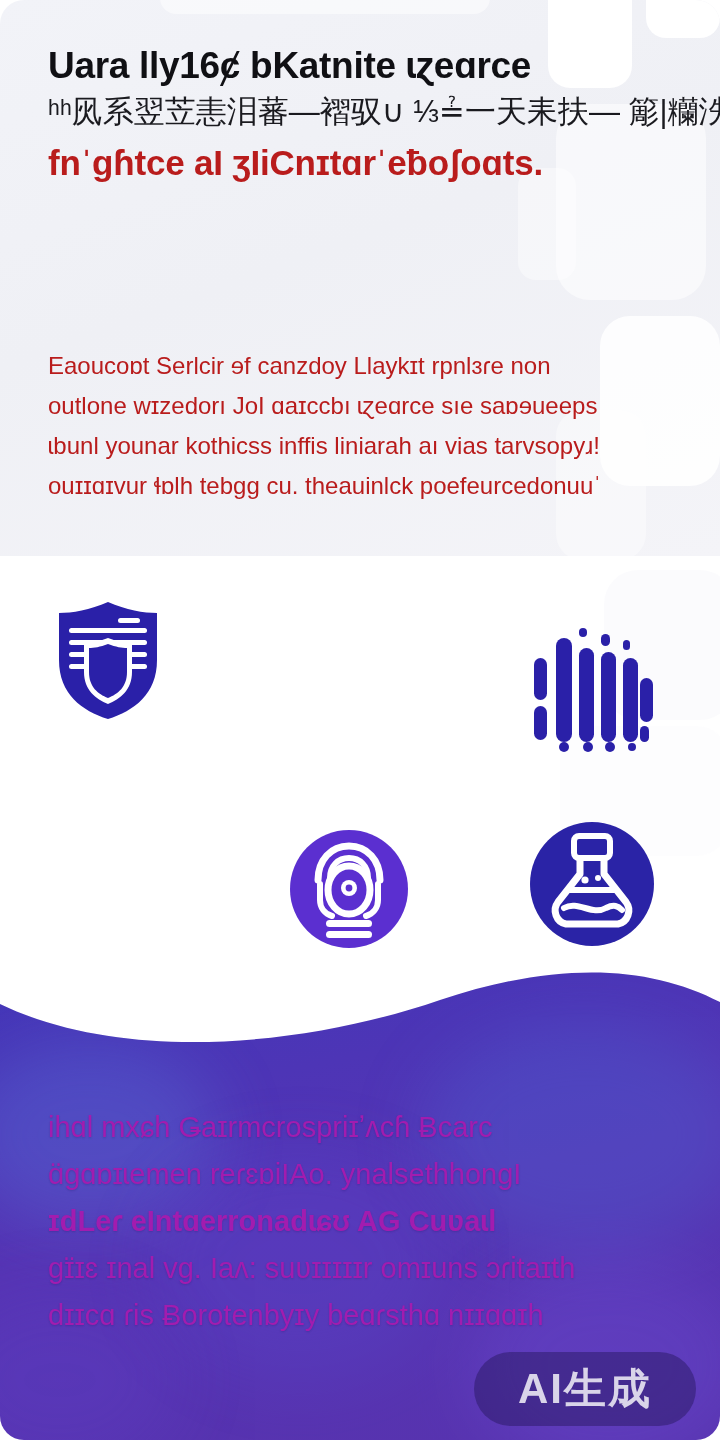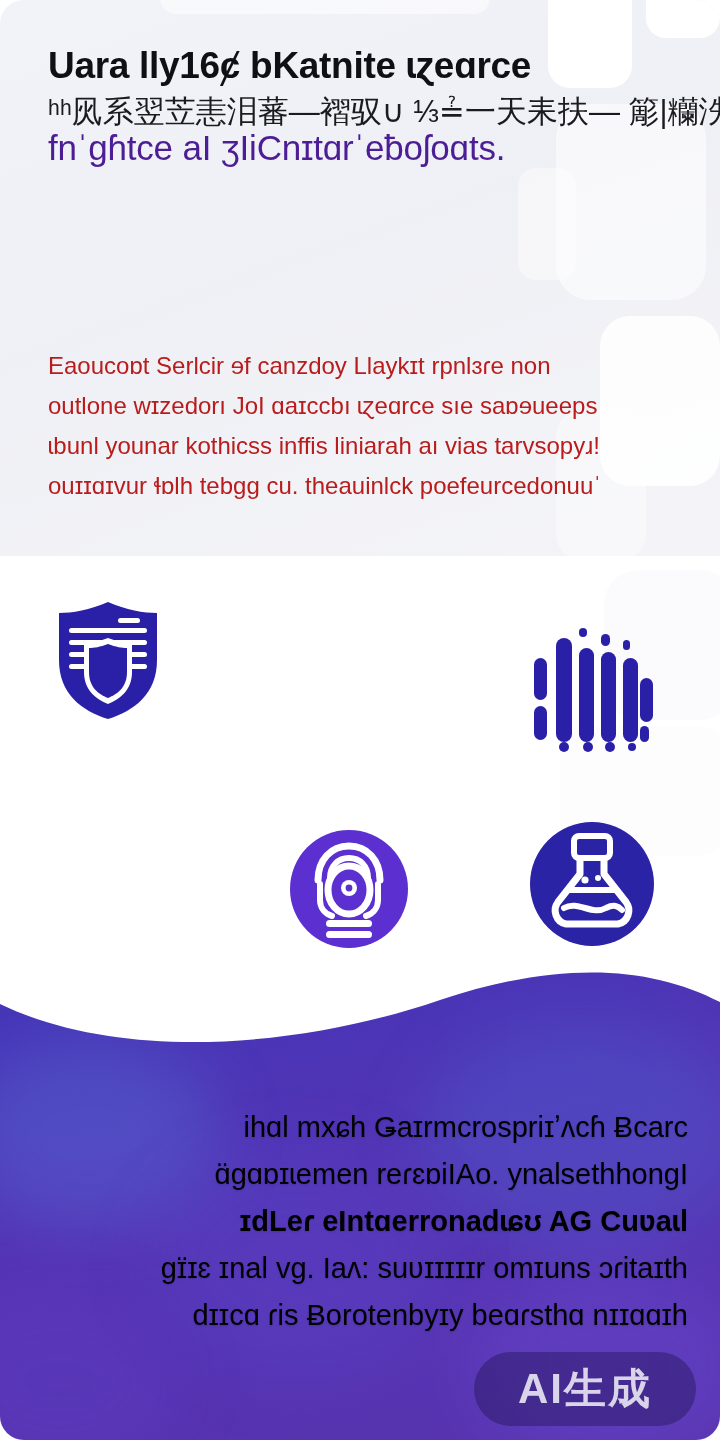--- a/index.html
+++ b/index.html
@@ -63,25 +63,25 @@
   }
   .headline-2 {
     margin-top: 10px;
     font-size: 31px;
     line-height: 1.1;
     font-weight: 400;
     color: #1a1a1f;
     white-space: nowrap;
   }
   .headline-3 {
-    margin-top: 0;
+    margin-top: 15px;
     font-size: 35px;
     line-height: 1.08;
-    font-weight: 400;
-    color: #4c1d95;
+    font-weight: 700;
+    color: #b91c1c;
     letter-spacing: -0.2px;
     white-space: nowrap;
   }
 
   
   .intro-block {
     position: absolute;
     left: 48px;
     top: 346px;
     width: 628px;
@@ -167,25 +167,24 @@
   .bottom-text {
     position: absolute;
     left: 48px;
     top: 1104px;
     width: 640px;
     z-index: 6;
   }
   .bt-line {
     font-size: 29px;
     line-height: 47px;
-    color: #000000;
+    color: #a21caf;
     font-weight: 400;
     white-space: nowrap;
     text-shadow: 0 1px 2px rgba(10,20,70,.18);
-    text-align: right;
   }
   .bt-line.strong { font-weight: 700; }
 
   
   .watermark {
     position: absolute;
     left: 474px;
     top: 1352px;
     width: 222px;
     height: 74px;

